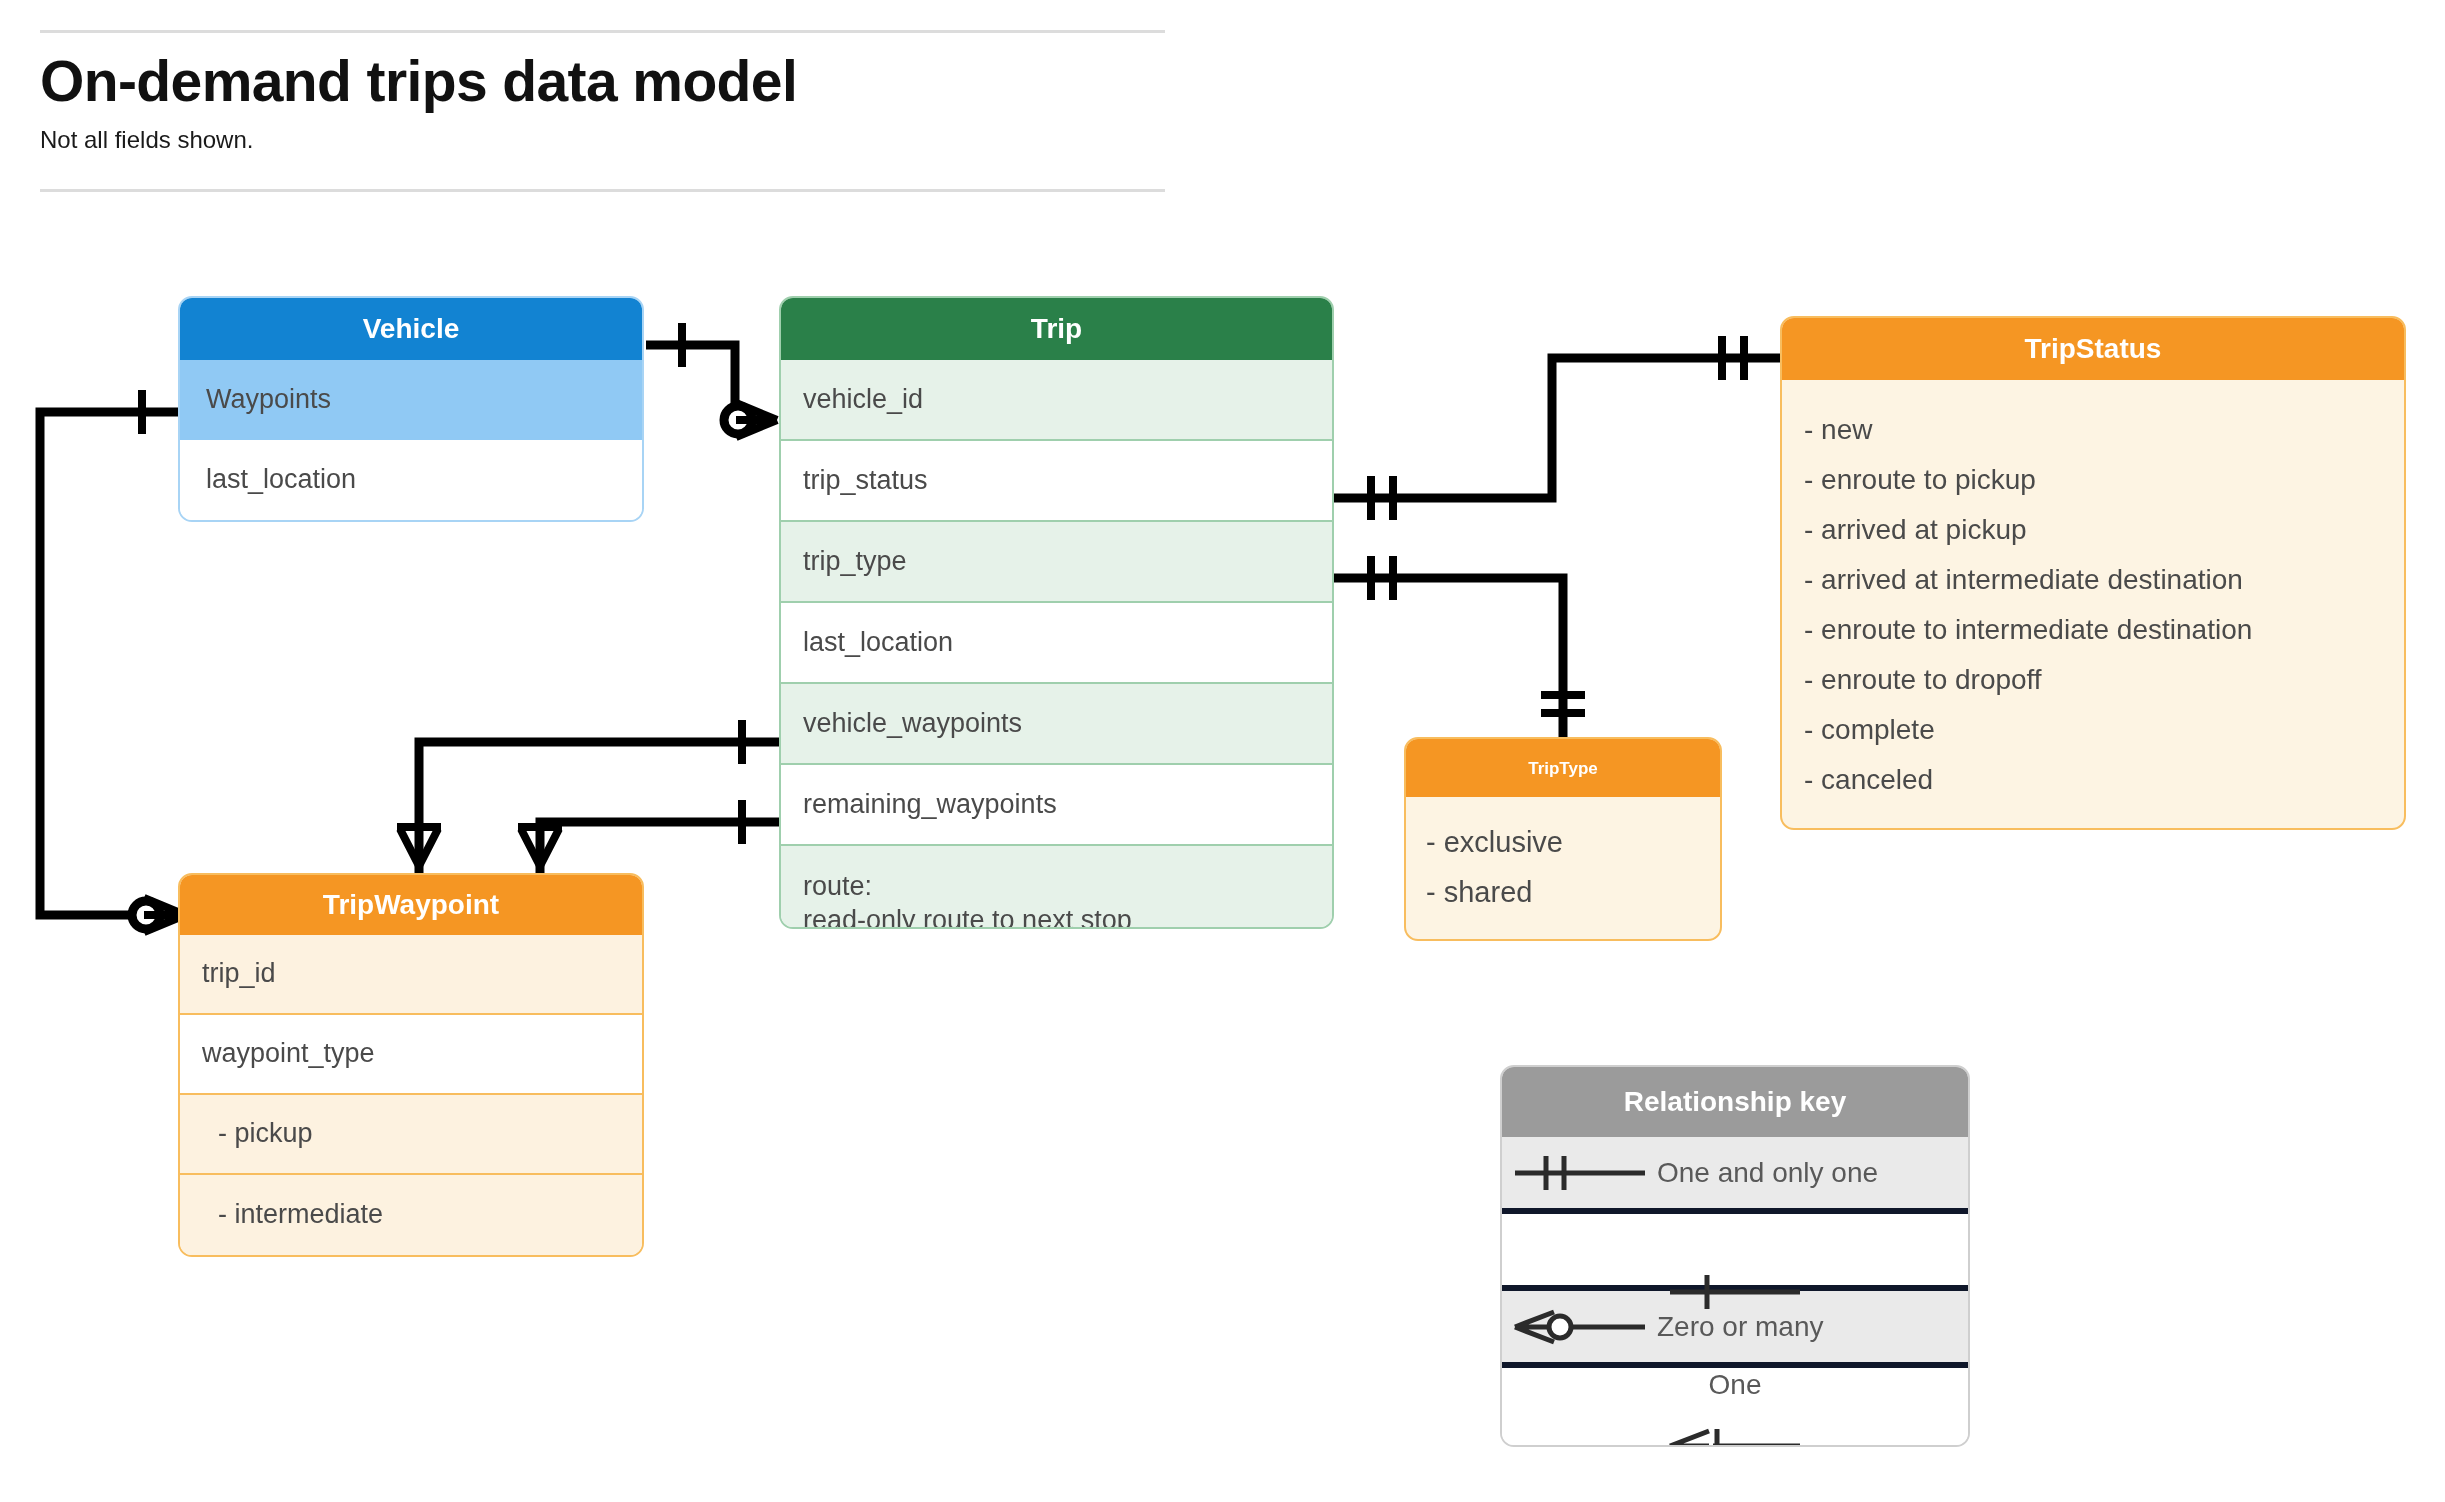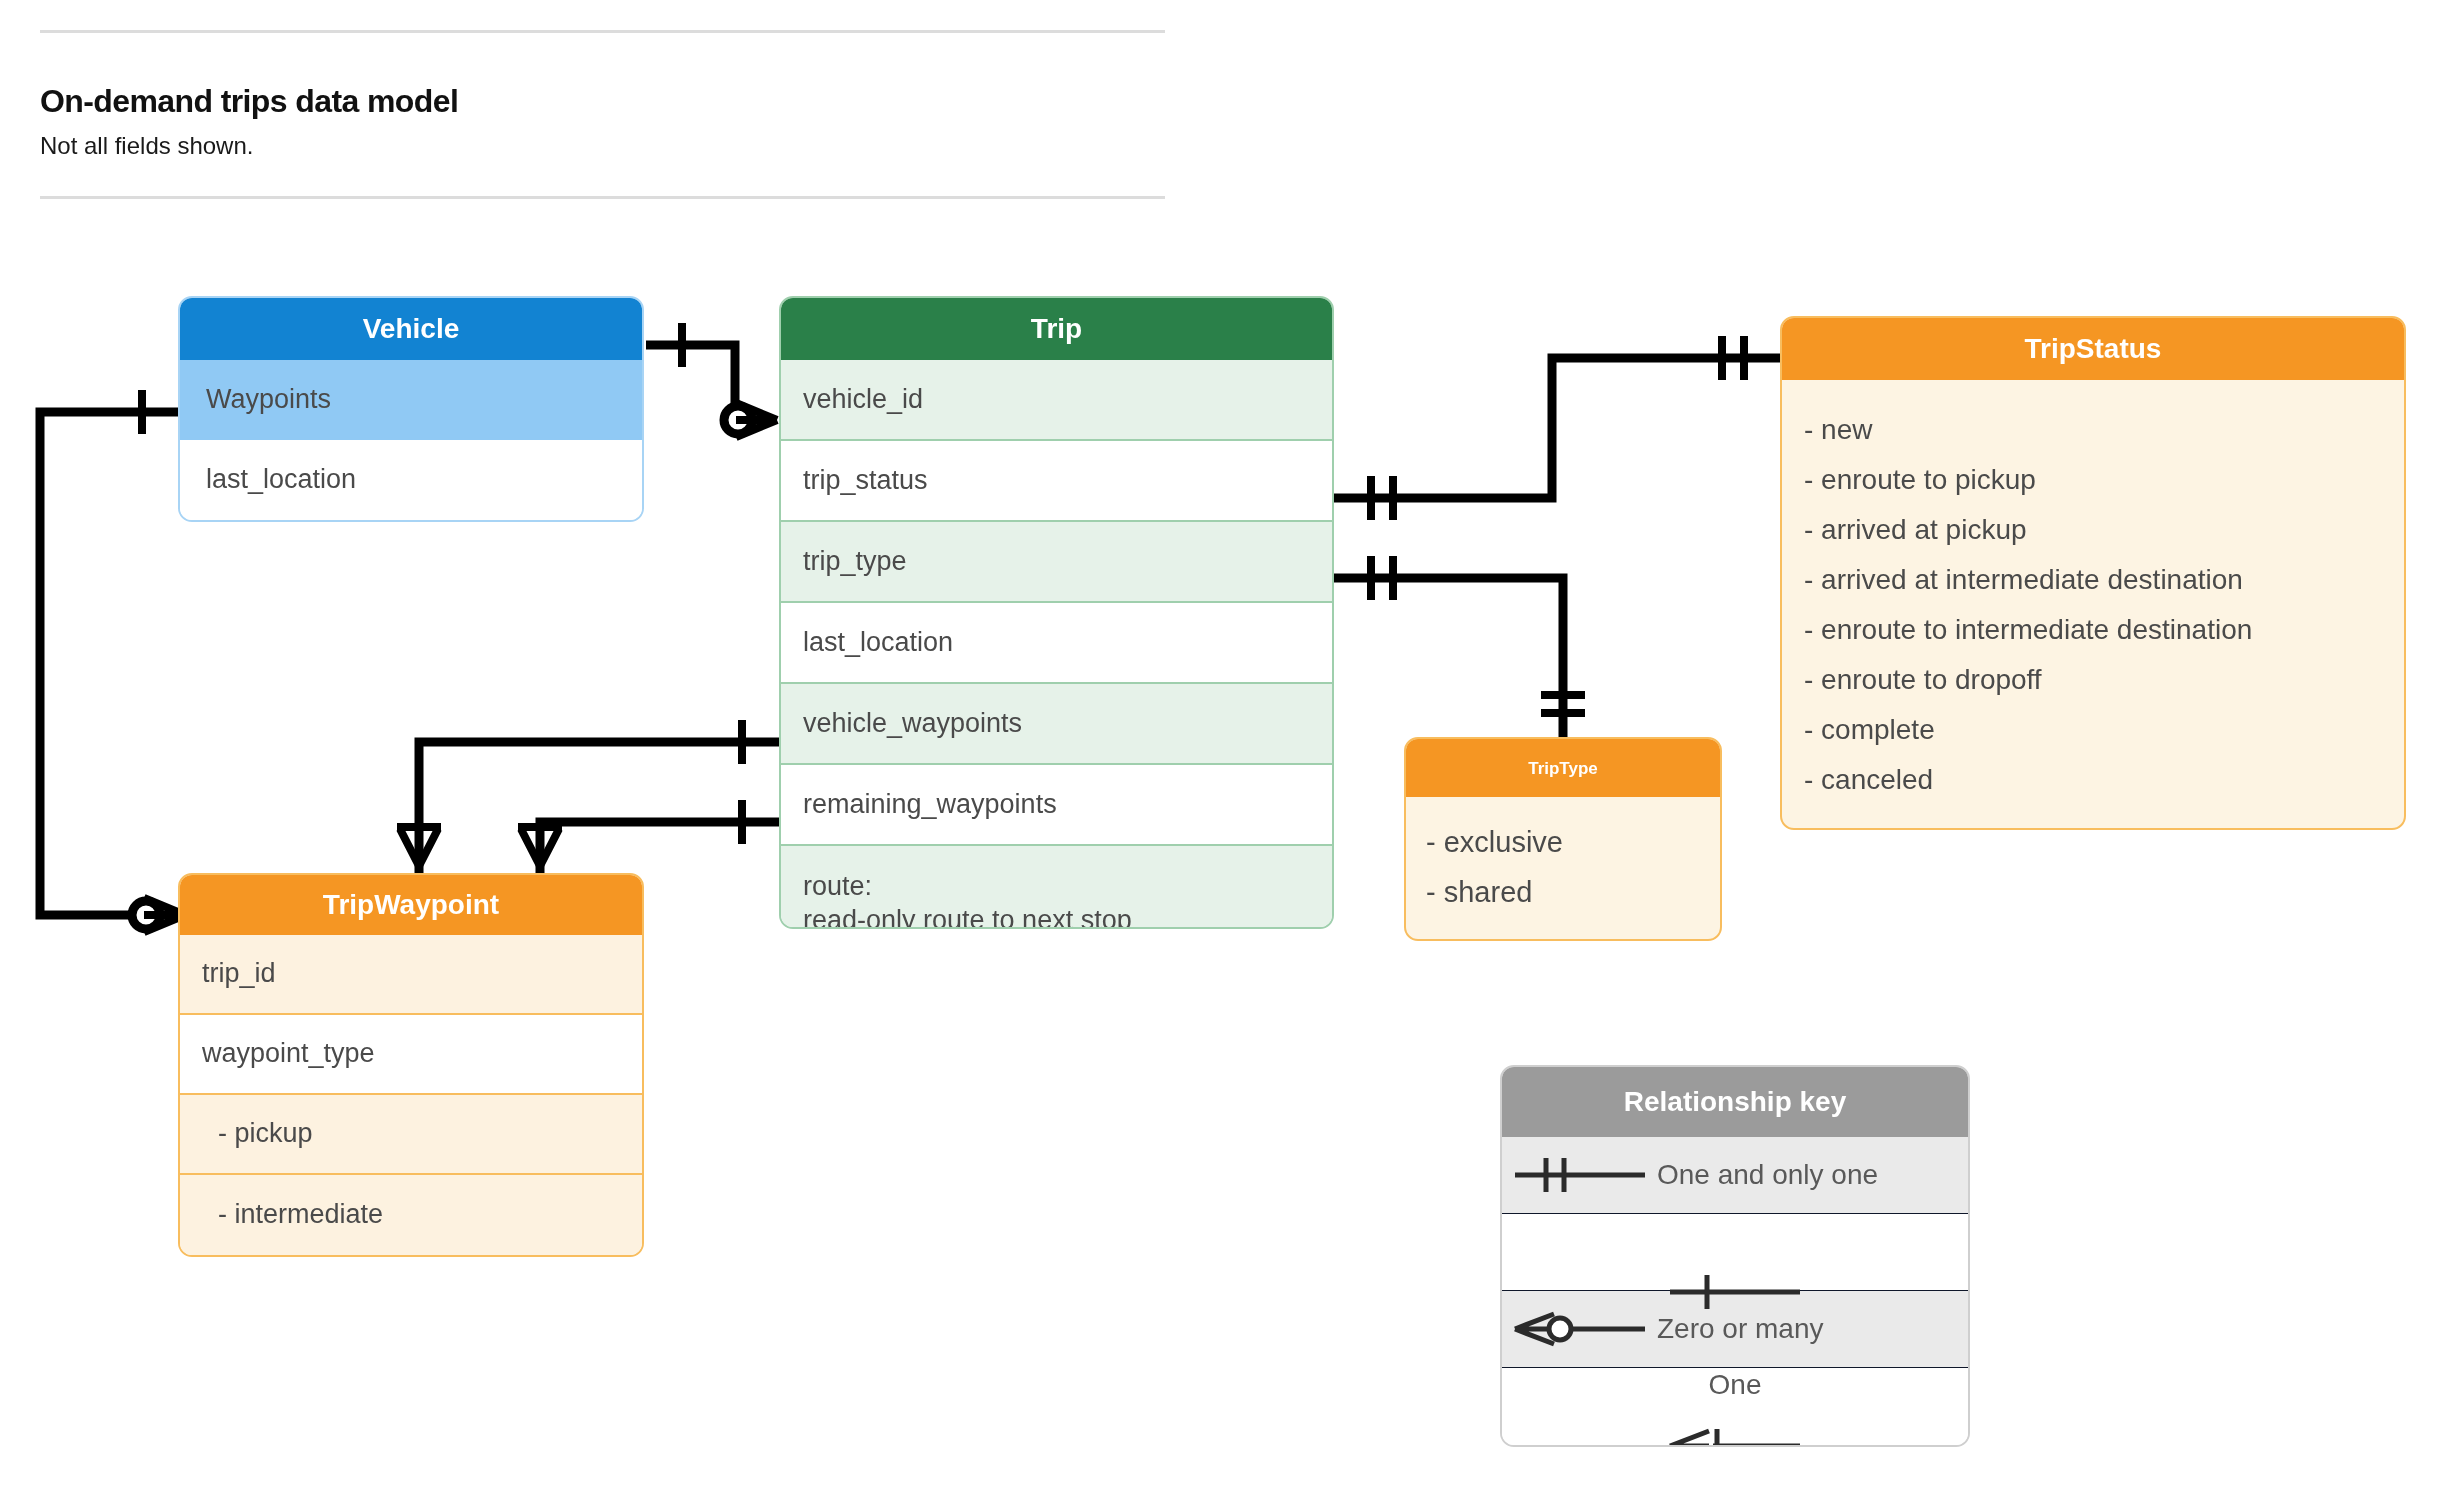--- a/index.html
+++ b/index.html
@@ -21,25 +21,25 @@
     left: 40px;
     top: 30px;
     width: 1125px;
   }
   .hrule {
     height: 3px;
     background: #dcdcdc;
     width: 100%;
   }
   #page-title {
-    font-size: 32px;
+    font-size: 57px;
     font-weight: bold;
     color: #111111;
     letter-spacing: -0.6px;
-    margin: 51px 0 0 0;
+    margin: 17px 0 0 0;
     line-height: 1.1;
   }
   #page-subtitle {
     font-size: 24px;
     color: #1a1a1a;
     margin: 14px 0 36px 0;
     line-height: 1.1;
   }
 
   
@@ -171,21 +171,21 @@
   }
   #legend .entity-header {
     background: #9b9b9b;
     height: 70px;
     font-size: 28px;
   }
   .legend-row {
     display: flex;
     align-items: center;
     height: 77px;
-    border-bottom: 1px solid #0f172a;
+    border-bottom: 6px solid #0f172a;
     box-sizing: border-box;
   }
   .legend-row:last-child { border-bottom: none; }
   .legend-row.shade { background: #eaeaea; }
   .legend-row.plain { background: #ffffff; flex-direction: column; }
   .legend-symbol {
     width: 155px;
     flex: 0 0 155px;
     display: flex;
     align-items: center;

